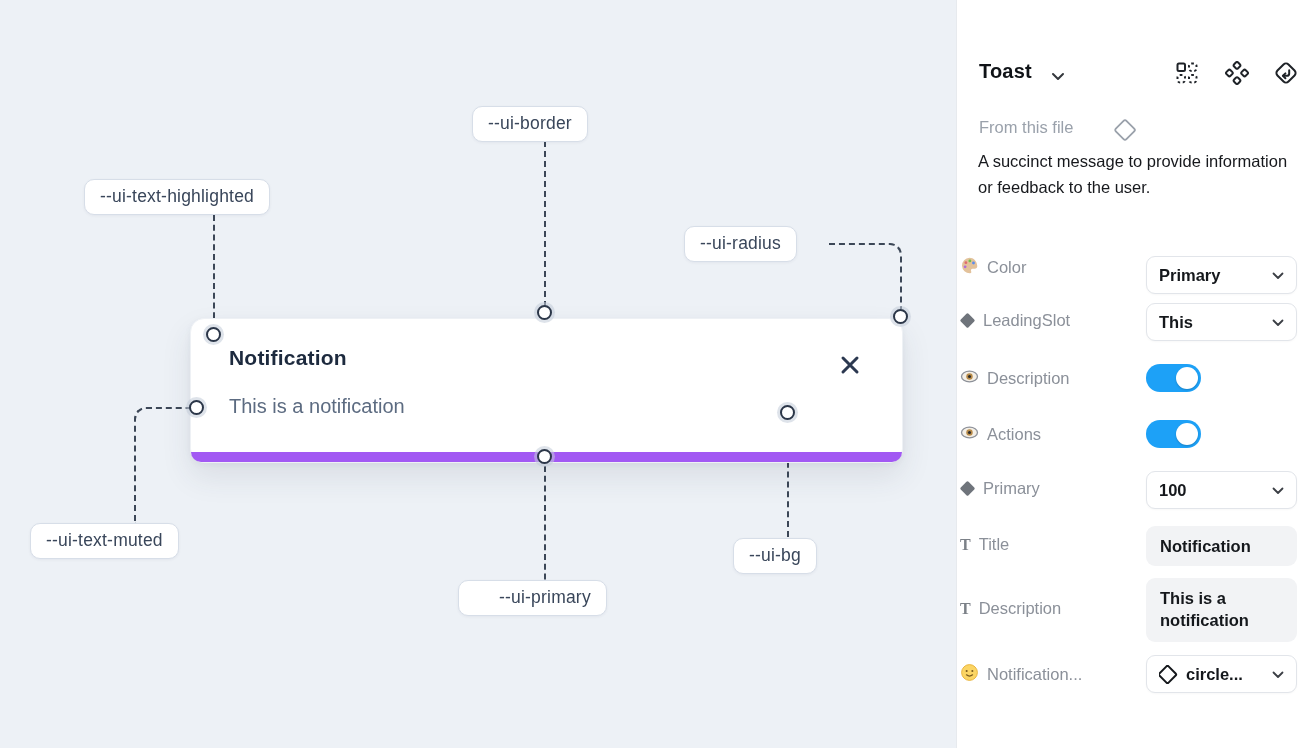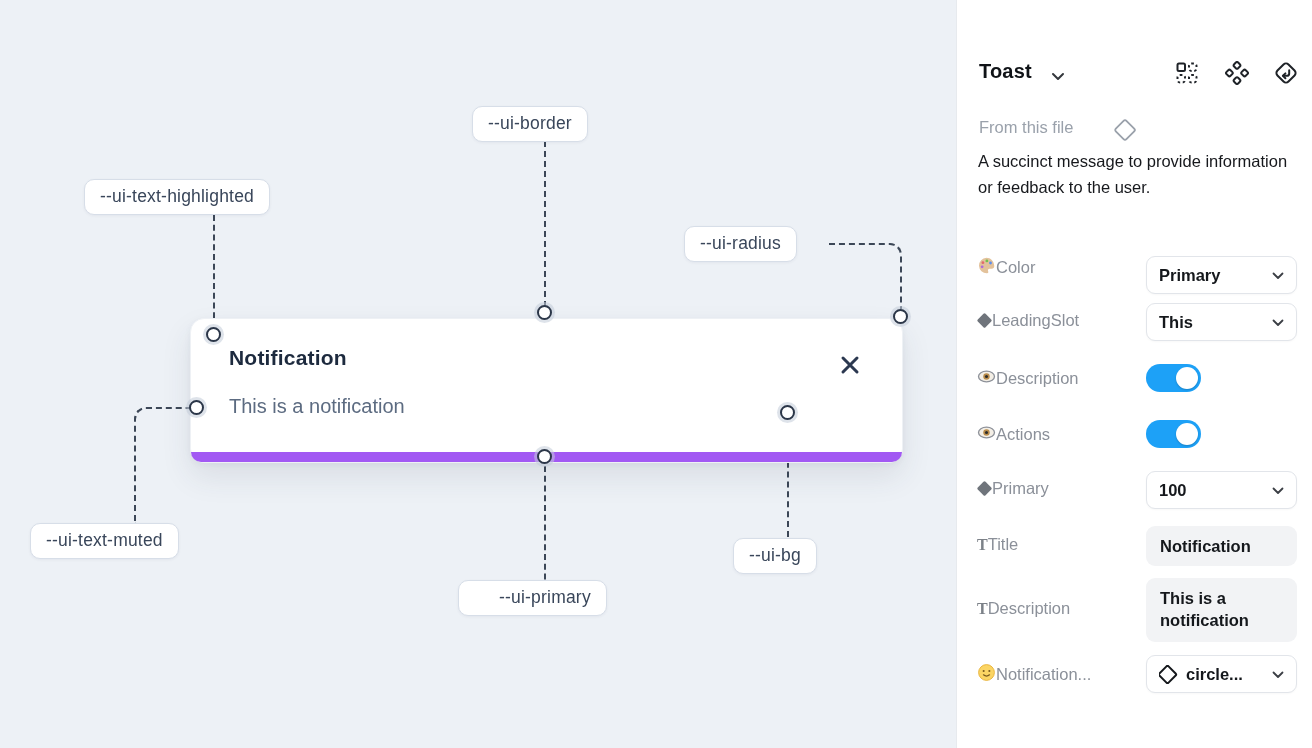--- a/index.html
+++ b/index.html
@@ -40,21 +40,21 @@
   .panel-title { position:absolute; left:22px; top:60px; font-size:20px; font-weight:700; color:#101317; letter-spacing:.2px; }
   .panel-title-chevron { position:absolute; left:94px; top:68px; cursor:pointer; }
   .hdr-icon { position:absolute; top:61px; width:24px; height:24px; cursor:pointer; }
   .hdr-icon svg { display:block; }
 
   .from-file { position:absolute; left:22px; top:118px; font-size:16.5px; color:#9aa1ab; }
   .from-file-diamond { position:absolute; left:155px; top:117px; }
 
   .comp-desc { position:absolute; left:21px; top:148px; width:322px; font-size:16.5px; line-height:1.6; color:#17191d; }
 
-  .prop-label { position:absolute; left:20px; font-size:16.5px; color:#8b9099; display:flex; align-items:center; gap:0; white-space:nowrap; }
+  .prop-label { position:absolute; left:3px; font-size:16.5px; color:#8b9099; display:flex; align-items:center; gap:8px; white-space:nowrap; }
   .prop-label .ticon { font-family:"Liberation Serif", serif; font-weight:700; font-size:16px; color:#7c8188; }
   .prop-label .diamond { width:11px; height:11px; background:#6f747b; border-radius:1.5px; transform:rotate(45deg); margin:0 2px; }
 
   .select { position:absolute; left:189px; width:151px; height:38px; background:#fff;
     border:1px solid #e2e5ea; border-radius:9px; display:flex; align-items:center;
     padding:0 12px; cursor:pointer; box-shadow:0 1px 2px rgba(20,25,35,.03); }
   .select .val { font-size:16.5px; font-weight:700; color:#15181c; flex:1; display:flex; align-items:center; gap:8px; overflow:hidden; }
   .select .chev { flex:none; }
 
   .toggle { position:absolute; left:189px; width:55px; height:28px; border-radius:14px;

